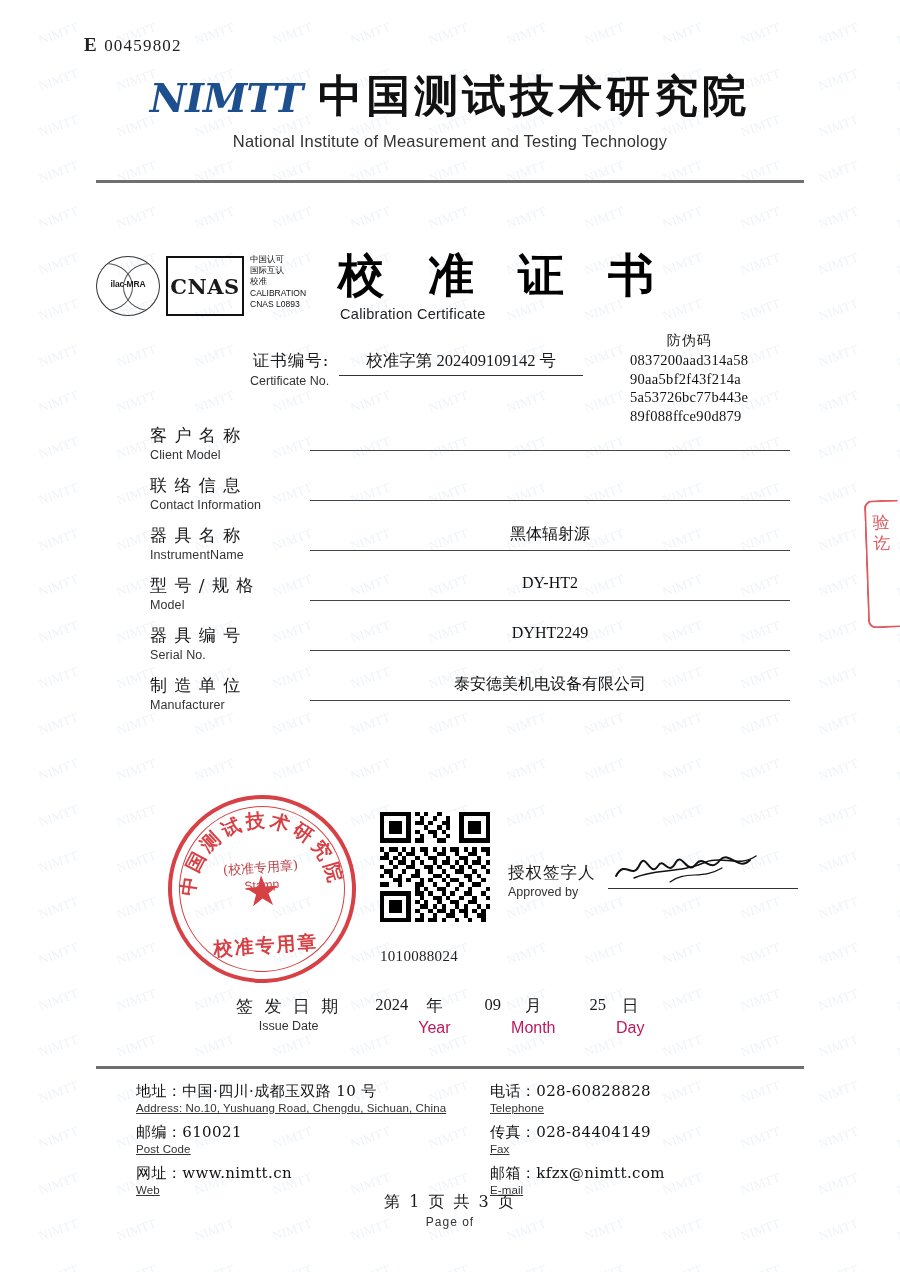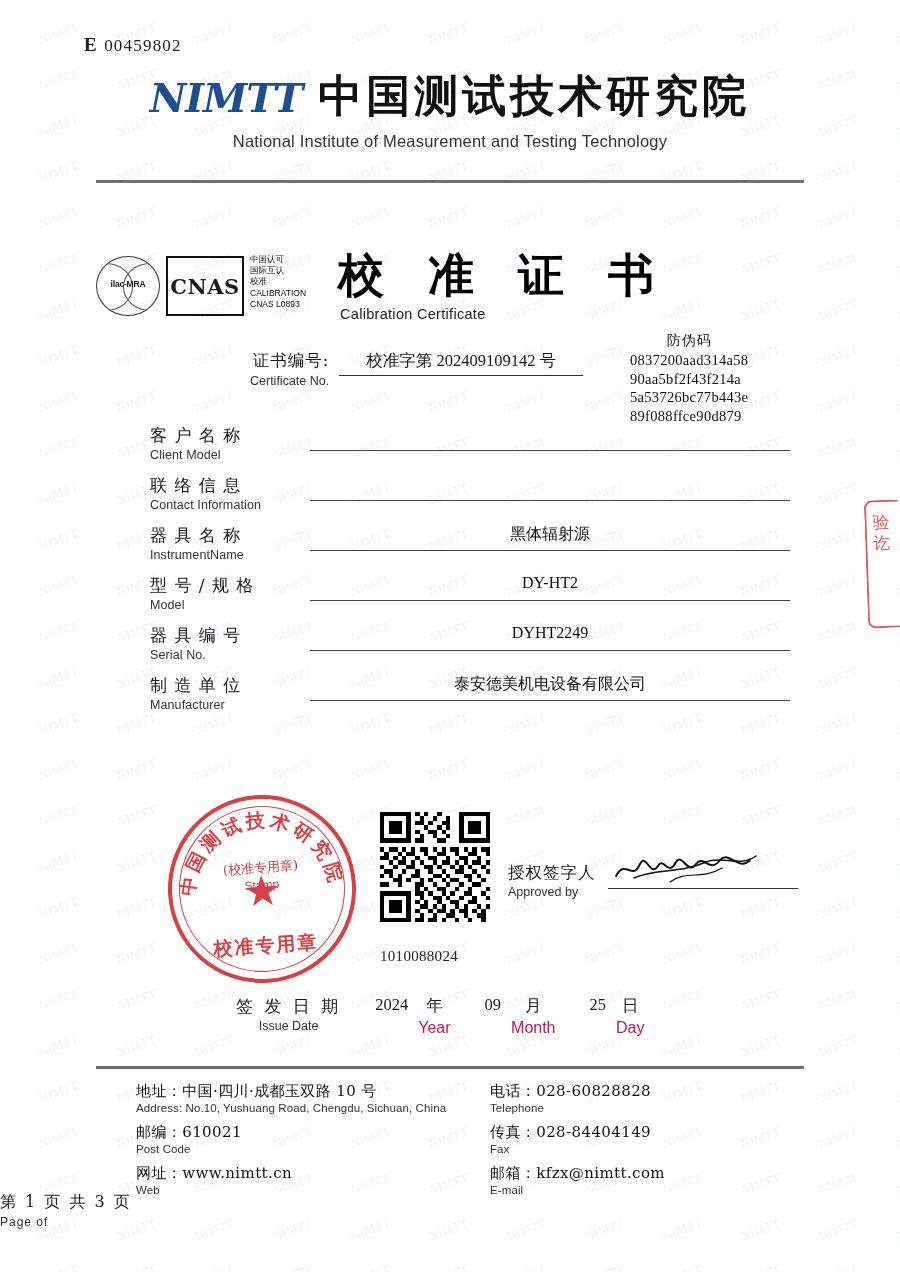--- a/index.html
+++ b/index.html
@@ -477,28 +477,29 @@
     font-family: "DejaVu Serif", serif;
     font-size: 15px;
     letter-spacing: 0.4px;
     color: #111;
   }
   .foot-item .en {
     font-size: 11.5px;
     color: #333;
     margin-top: 1px;
     letter-spacing: 0.1px;
+    text-decoration: underline;
   }
   .foot-col.right { padding-left: 40px; }
 
   .pagefoot {
     position: absolute;
     left: 0; right: 0;
     top: 1192px;
-    text-align: left;
+    text-align: center;
   }
   .pagefoot .cn {
     font-family: "DejaVu Serif", serif;
     font-size: 16px;
     letter-spacing: 2px;
   }
   .pagefoot .en {
     margin-top: 2px;
     font-size: 12px;
     color: #333;

